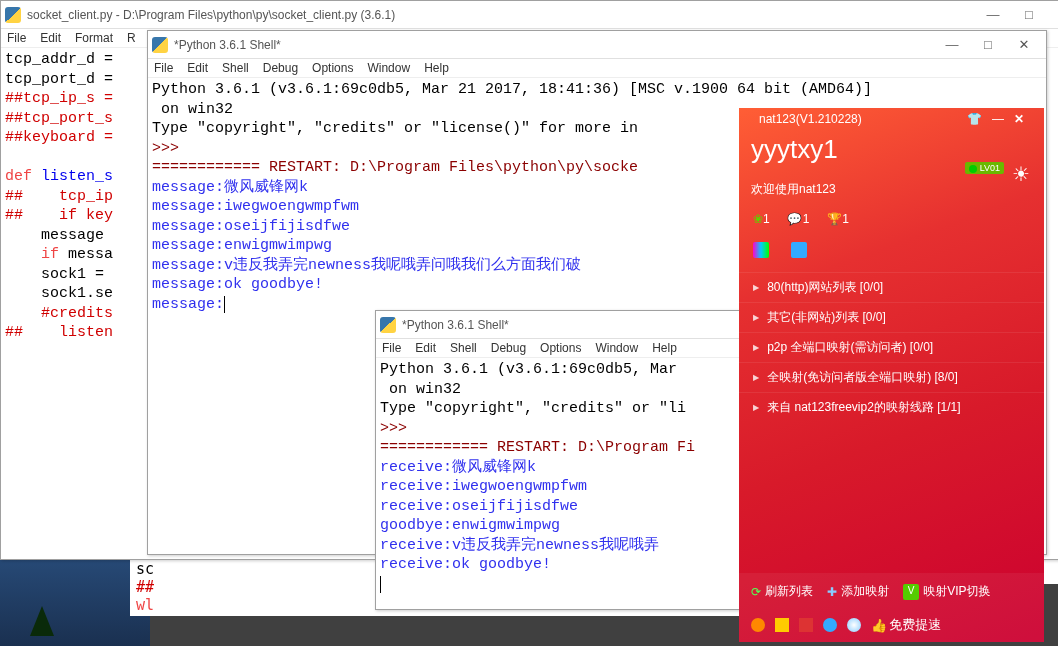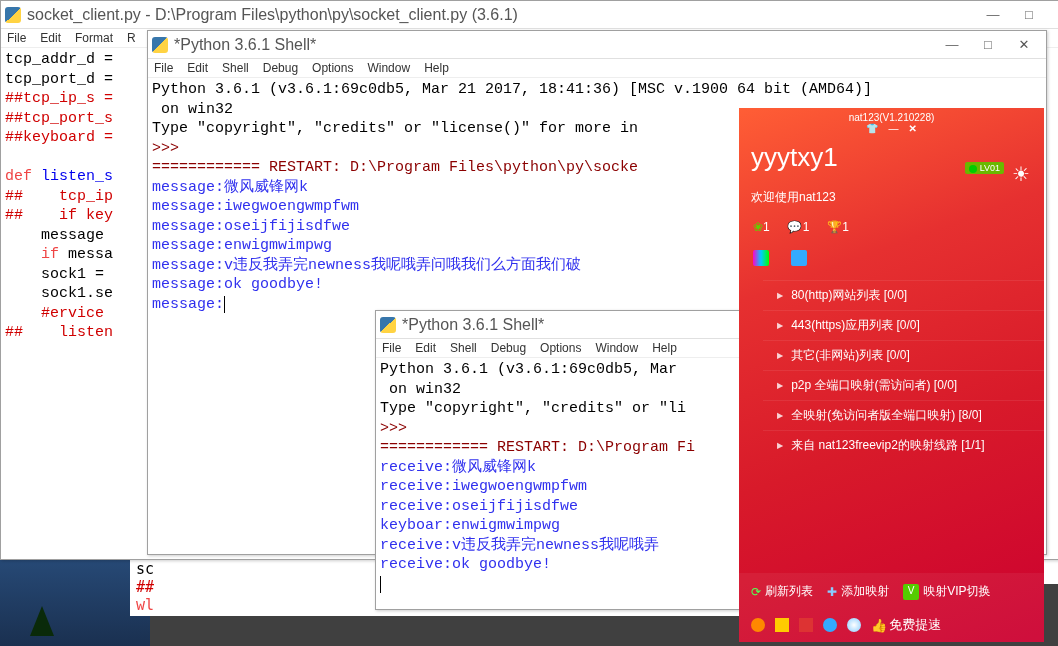--- a/index.html
+++ b/index.html
@@ -31,21 +31,21 @@
       display: inline-block;
       margin-right: 6px;
     }
     .python-icon {
       background: linear-gradient(135deg, #3776ab 50%, #ffd343 50%);
       border-radius: 3px;
     }
     .title-text {
       flex: 1;
       color: #555;
-      font-size: 16px;
+      font-size: 12px;
     }
     .win-controls {
       display: flex;
     }
     .win-btn {
       width: 36px; height: 24px;
       display: flex;
       align-items: center;
       justify-content: center;
       color: #666;
@@ -82,46 +82,44 @@
       position: absolute;
       left: 739px;
       top: 108px;
       width: 305px;
       height: 534px;
       background: linear-gradient(160deg, #ff5e35 0%, #e63030 30%, #d81a2a 60%, #cc0030 100%);
       color: #fff;
       border: none;
     }
     .nat-header {
-      padding: 4px 12px;
+      padding: 4px 20px;
       display: flex;
       align-items: center;
       justify-content: space-between;
-      font-size: 10px;
-      flex-direction: column;
+      font-size: 12px;
     }
     .nat-titlebar-icons { display:flex; gap:10px; align-items:center; }
     .nat-user {
       padding: 4px 12px 10px;
     }
     .nat-username { font-size: 26px; font-weight: 400; }
     .nat-welcome { font-size: 12px; margin-top: 16px; }
     .nat-badges {
       display: flex; gap: 18px; padding: 4px 14px 10px;
       font-size: 12px; align-items:center;
     }
     .nat-toolbar-icons {
       display: flex; gap: 22px; padding: 6px 14px 14px;
     }
     .nat-list { font-size: 12px; }
     .nat-item {
       padding: 6px 14px;
       display: flex; align-items:center;
       border-top: 1px solid rgba(255,255,255,0.08);
-      margin-left: 24px;
     }
     .nat-item::before {
       content: "▶";
       font-size: 8px;
       margin-right: 8px;
       opacity: 0.8;
     }
     .nat-bottom {
       position: absolute;
       bottom: 0; left: 0; right: 0;
@@ -212,21 +210,21 @@
 <span class="kw-red">##tcp_port_s</span>
 <span class="kw-red">##keyboard =</span>
 
 <span class="kw-def">def </span><span class="kw-blue">listen_s</span>
 <span class="kw-red">##    tcp_ip</span>
 <span class="kw-red">##    if key</span>
 <span>    message </span>
 <span class="kw-def">    if </span><span>messa</span>
 <span>    sock1 = </span>
 <span>    sock1.se</span>
-<span class="kw-red">    #ervice</span>
+<span class="kw-red">    #credits</span>
 <span class="kw-red">##    listen</span></div>
 </div>
 
 <div class="window" style="left:147px;top:30px;width:900px;height:525px;">
   <div class="titlebar">
     <span class="icon python-icon"></span>
     <span class="title-text">*Python 3.6.1 Shell*</span>
     <div class="win-controls">
       <span class="win-btn">—</span>
       <span class="win-btn">□</span>
@@ -271,21 +269,21 @@
     <span class="menu-item">Help</span>
   </div>
   <div class="editor-body"><span>Python 3.6.1 (v3.6.1:69c0db5, Mar </span>
 <span> on win32</span>
 <span>Type "copyright", "credits" or "li</span>
 <span class="prompt">&gt;&gt;&gt; </span>
 <span class="prompt">============ RESTART: D:\Program Fi</span>
 <span class="msg-blue">receive:微风威锋网k</span>
 <span class="msg-blue">receive:iwegwoengwmpfwm</span>
 <span class="msg-blue">receive:oseijfijisdfwe</span>
-<span class="msg-blue">keyboar:enwigmwimpwg</span>
+<span class="msg-blue">goodbye:enwigmwimpwg</span>
 <span class="msg-blue">receive:v违反我弄完newness我呢哦弄</span>
 <span class="msg-blue">receive:ok goodbye!</span>
 <span class="cursor"></span></div>
 </div>
 
 <div class="nat-window">
   <div class="nat-header">
     <span>nat123(V1.210228)</span>
     <div class="nat-titlebar-icons">
       <span>👕</span>
@@ -304,23 +302,20 @@
     <span><span style="color:#3cf">💬</span><span>1</span></span>
     <span><span>🏆</span><span>1</span></span>
   </div>
   <div class="nat-toolbar-icons">
     <span class="small-ico" style="background:linear-gradient(90deg,#f0c,#0cf,#0f0)"></span>
     <span class="small-ico" style="background:#3af"></span>
   </div>
   <div class="nat-list">
     <div class="nat-item">
         <span>80(http)网站列表  [0/0]</span>
-      </div>
-    <div class="nat-item">
-        <span>443(https)应用列表  [0/0]</span>
       </div>
     <div class="nat-item">
         <span>其它(非网站)列表  [0/0]</span>
       </div>
     <div class="nat-item">
         <span>p2p 全端口映射(需访问者)  [0/0]</span>
       </div>
     <div class="nat-item">
         <span>全映射(免访问者版全端口映射)  [8/0]</span>
       </div>

